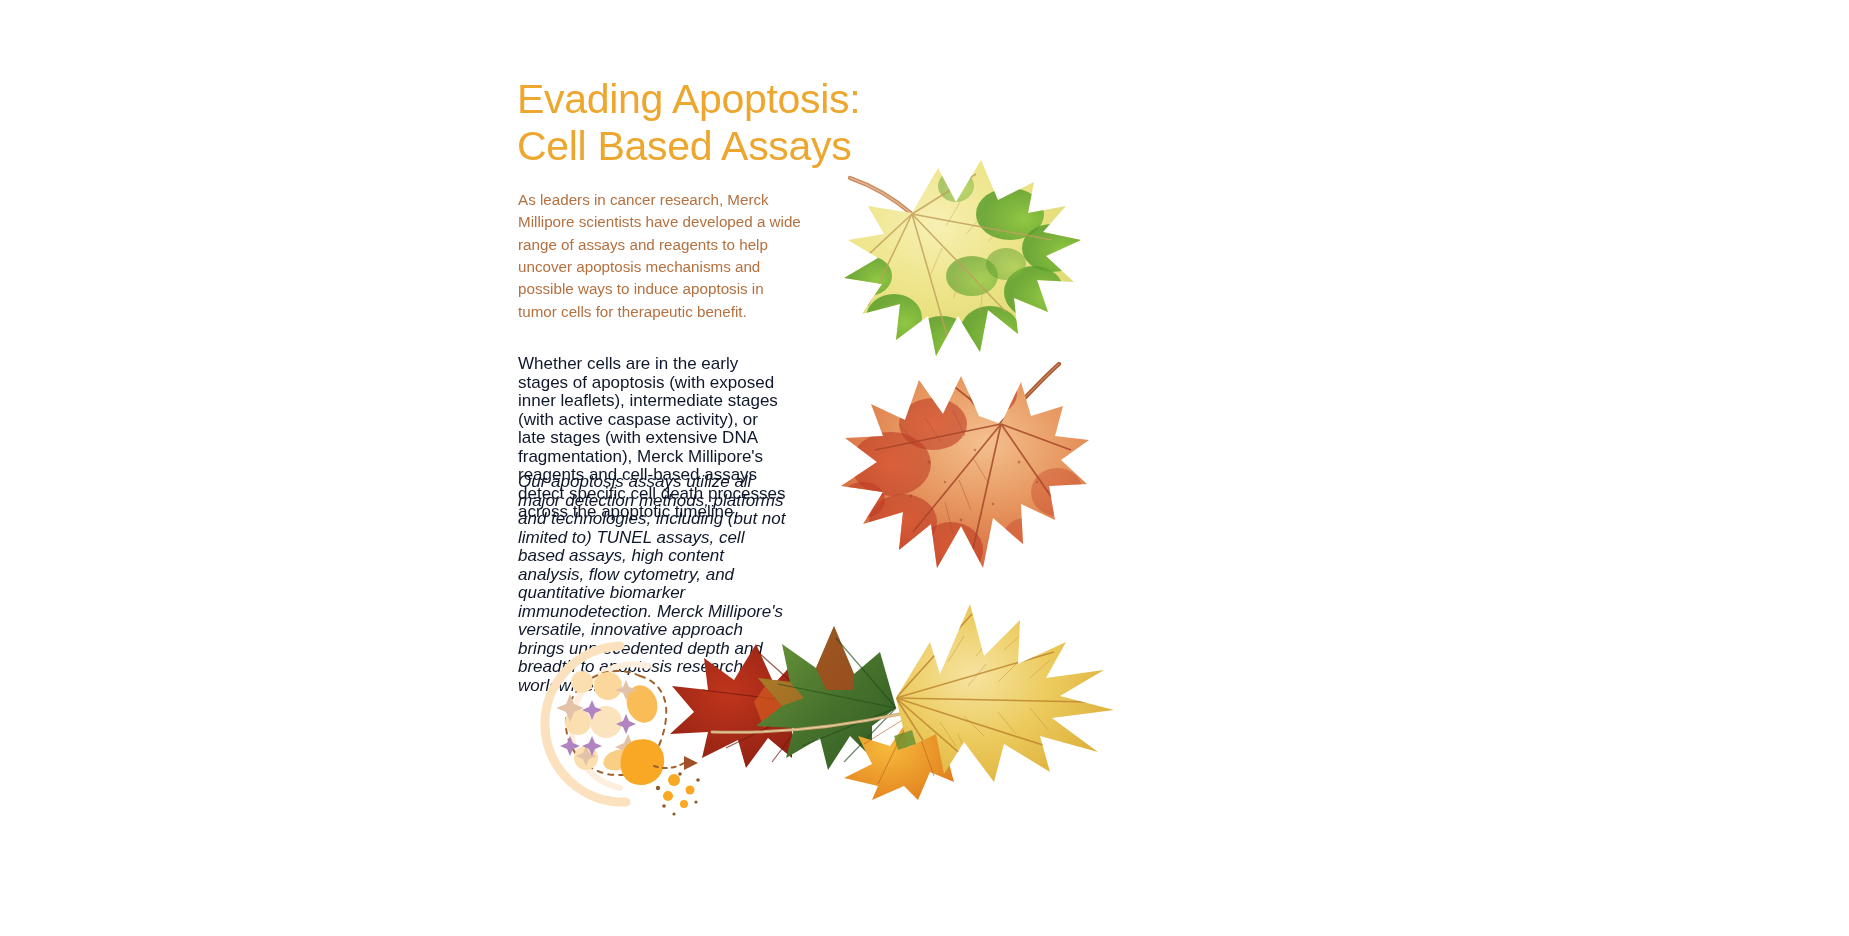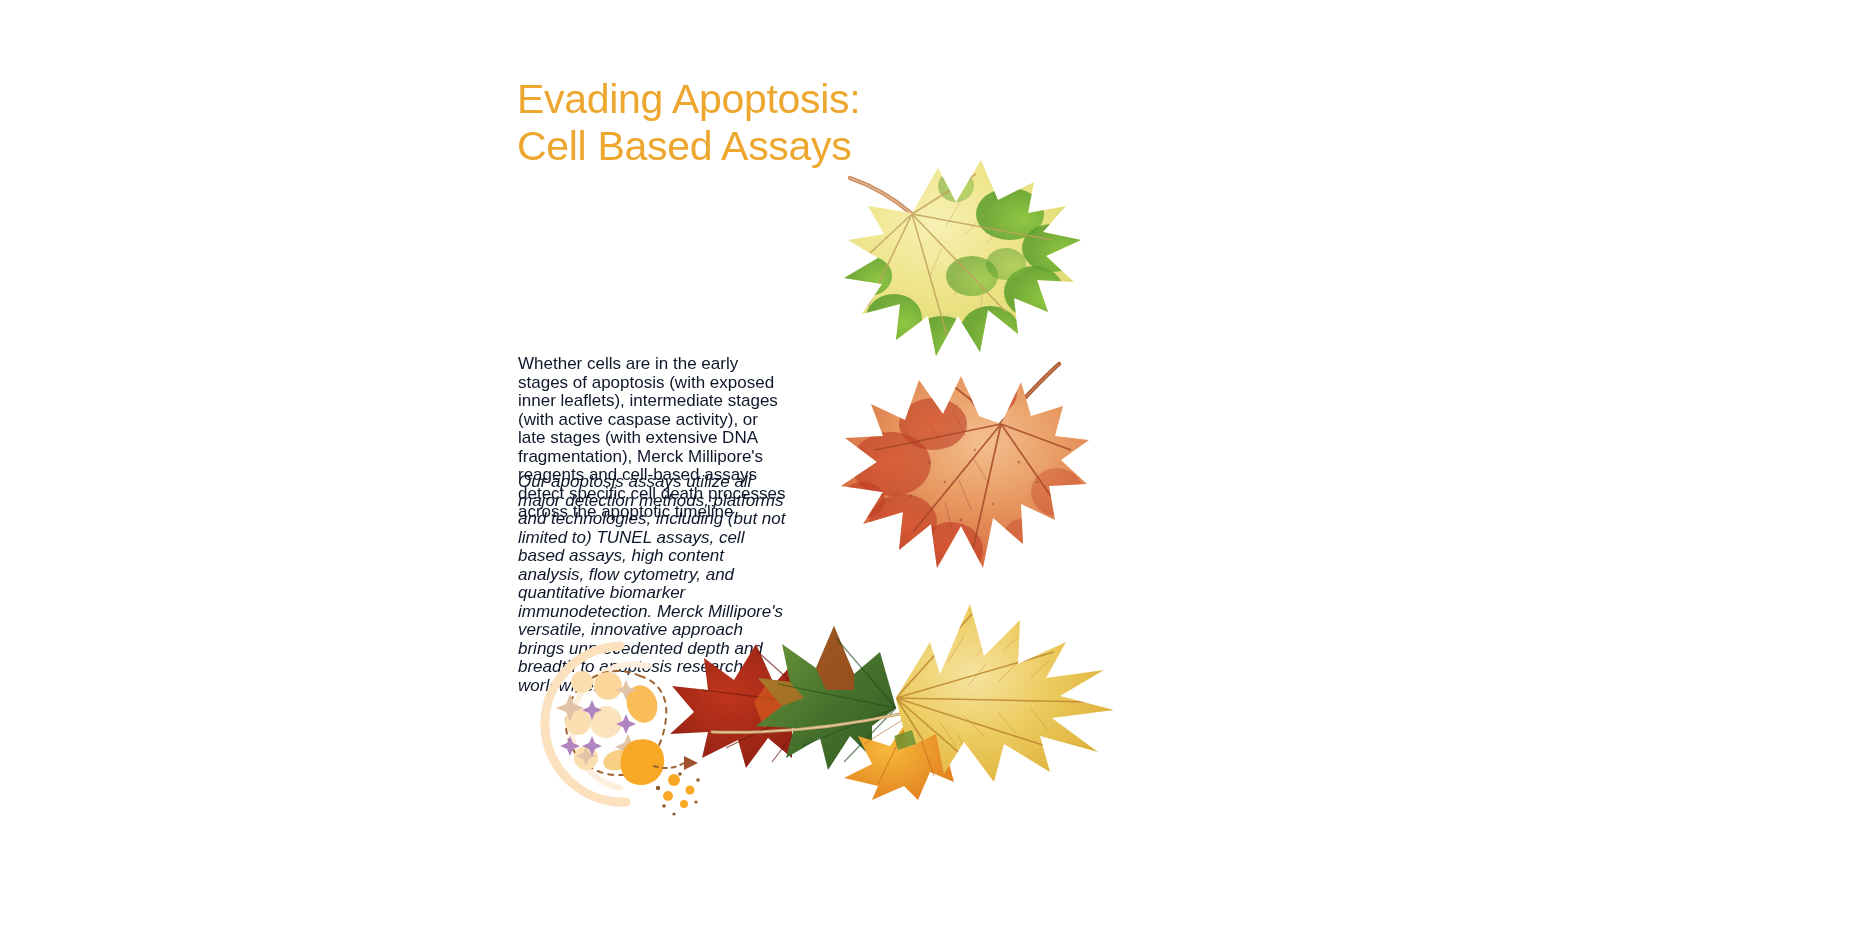--- a/index.html
+++ b/index.html
@@ -95,20 +95,21 @@
 </style>
 </head>
 <body>
 
 <div id="page">
   <div id="sheet">
 
     <h1 id="headline">Evading Apoptosis:
 Cell Based Assays</h1>
 
+    <p id="intro">As leaders in cancer research, Merck Millipore scientists have developed a wide range of assays and reagents to help uncover apoptosis mechanisms and possible ways to induce apoptosis in tumor cells for therapeutic benefit.</p>
 
     <p class="body-col" id="body-1">Whether cells are in the early stages of apoptosis (with exposed inner leaflets), intermediate stages (with active caspase activity), or late stages (with extensive DNA fragmentation), Merck Millipore's reagents and cell-based assays detect specific cell death processes across the apoptotic timeline.</p>
 
     <p class="body-col" id="body-2">Our apoptosis assays utilize all major detection methods, platforms and technologies, including (but not limited to) TUNEL assays, cell based assays, high content analysis, flow cytometry, and quantitative biomarker immunodetection. Merck Millipore's versatile, innovative approach brings unprecedented depth and breadth to apoptosis research worldwide.</p>
 
     <div class="leaf" id="leaf-top">
       <svg viewBox="0 0 260 220" width="260" height="220" aria-hidden="true">
         <defs>
           <radialGradient id="gy-base" cx="38%" cy="32%" r="78%">
             <stop offset="0%" stop-color="#f7f0b4"></stop>

